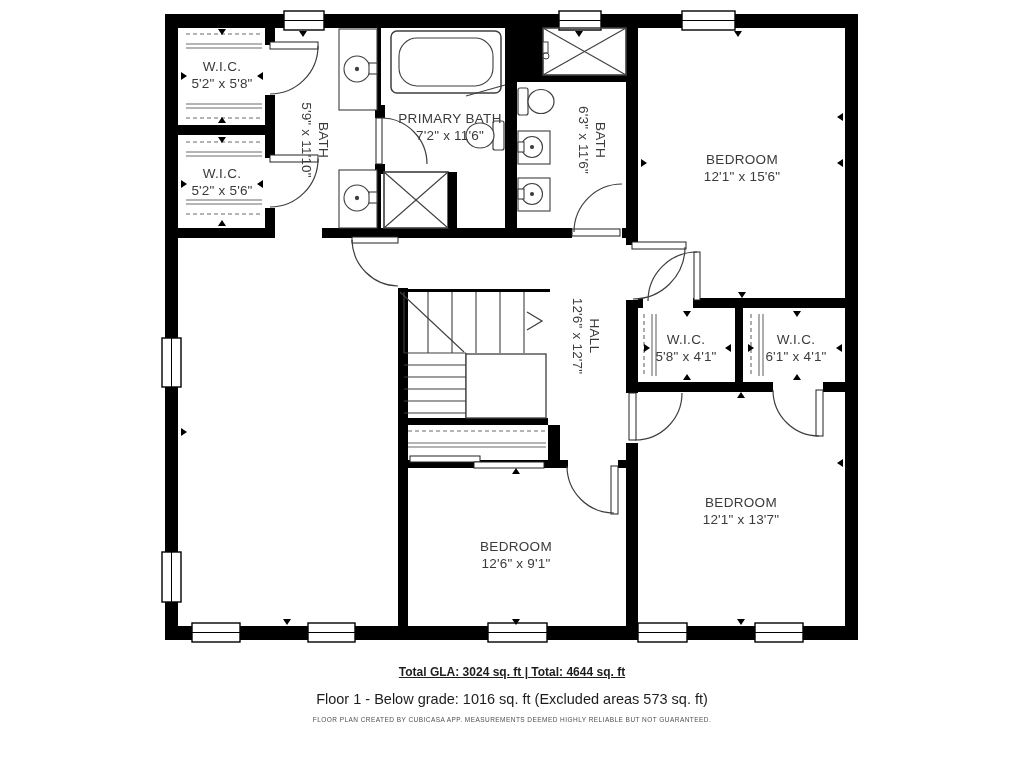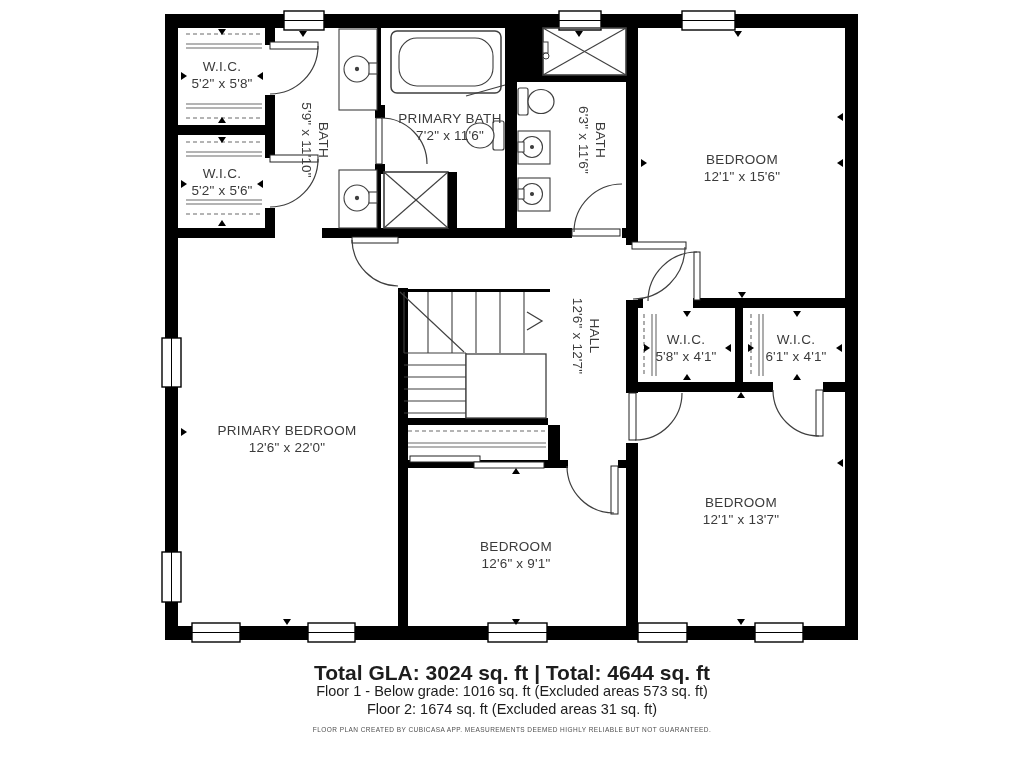--- a/index.html
+++ b/index.html
@@ -5,21 +5,21 @@
   html,body{margin:0;padding:0;background:#ffffff;}
   .canvas{position:relative;width:1024px;height:768px;background:#ffffff;
           font-family:"Liberation Sans",sans-serif;overflow:hidden;}
   .plan-svg{position:absolute;left:0;top:0;}
   .room-label{position:absolute;transform:translate(-50%,-50%);text-align:center;
               color:#3b3b3b;white-space:nowrap;z-index:5;}
   .room-label .rname{font-size:13.5px;line-height:17px;letter-spacing:.3px;}
   .room-label .rdims{font-size:13.5px;line-height:17px;letter-spacing:.2px;}
   .room-label.vert{transform:translate(-50%,-50%) rotate(90deg);}
   .footer{position:absolute;left:0;right:0;top:663px;text-align:center;color:#1d1d1d;z-index:5;}
-  .footer .total{font-weight:bold;font-size:21px;line-height:19px;margin-bottom:0;}
+  .footer .total{font-weight:bold;font-size:12px;line-height:19px;margin-bottom:8px;text-decoration:underline;}
   .footer .fline{font-size:14.5px;line-height:18px;}
   .footer .disclaimer{margin-top:8px;font-size:6.5px;color:#4f4f4f;letter-spacing:.45px;}
 </style>
 </head>
 <body>
 
 <div class="canvas">
 
   <svg class="plan-svg" width="1024" height="768" viewBox="0 0 1024 768">
 
@@ -324,33 +324,28 @@
     <div class="rdims">12'6" x 12'7"</div>
   </div>
   <div class="room-label" style="left:686px;top:348px">
     <div class="rname">W.I.C.</div>
     <div class="rdims">5'8" x 4'1"</div>
   </div>
   <div class="room-label" style="left:796px;top:348px">
     <div class="rname">W.I.C.</div>
     <div class="rdims">6'1" x 4'1"</div>
   </div>
-  <div class="room-label" style="left:287px;top:439px">
-    <div class="rname">PRIMARY BEDROOM</div>
-    <div class="rdims">12'6" x 22'0"</div>
-  </div>
   <div class="room-label" style="left:516px;top:555px">
     <div class="rname">BEDROOM</div>
     <div class="rdims">12'6" x 9'1"</div>
   </div>
   <div class="room-label" style="left:741px;top:511px">
     <div class="rname">BEDROOM</div>
     <div class="rdims">12'1" x 13'7"</div>
   </div>
 
   <div class="footer">
     <div class="total">Total GLA: 3024 sq. ft | Total: 4644 sq. ft</div>
     <div class="fline">Floor 1 - Below grade: 1016 sq. ft (Excluded areas 573 sq. ft)</div>
-    <div class="fline">Floor 2: 1674 sq. ft (Excluded areas 31 sq. ft)</div>
     <div class="disclaimer">FLOOR PLAN CREATED BY CUBICASA APP. MEASUREMENTS DEEMED HIGHLY RELIABLE BUT NOT GUARANTEED.</div>
   </div>
 
 </div>
 
 </body></html>

